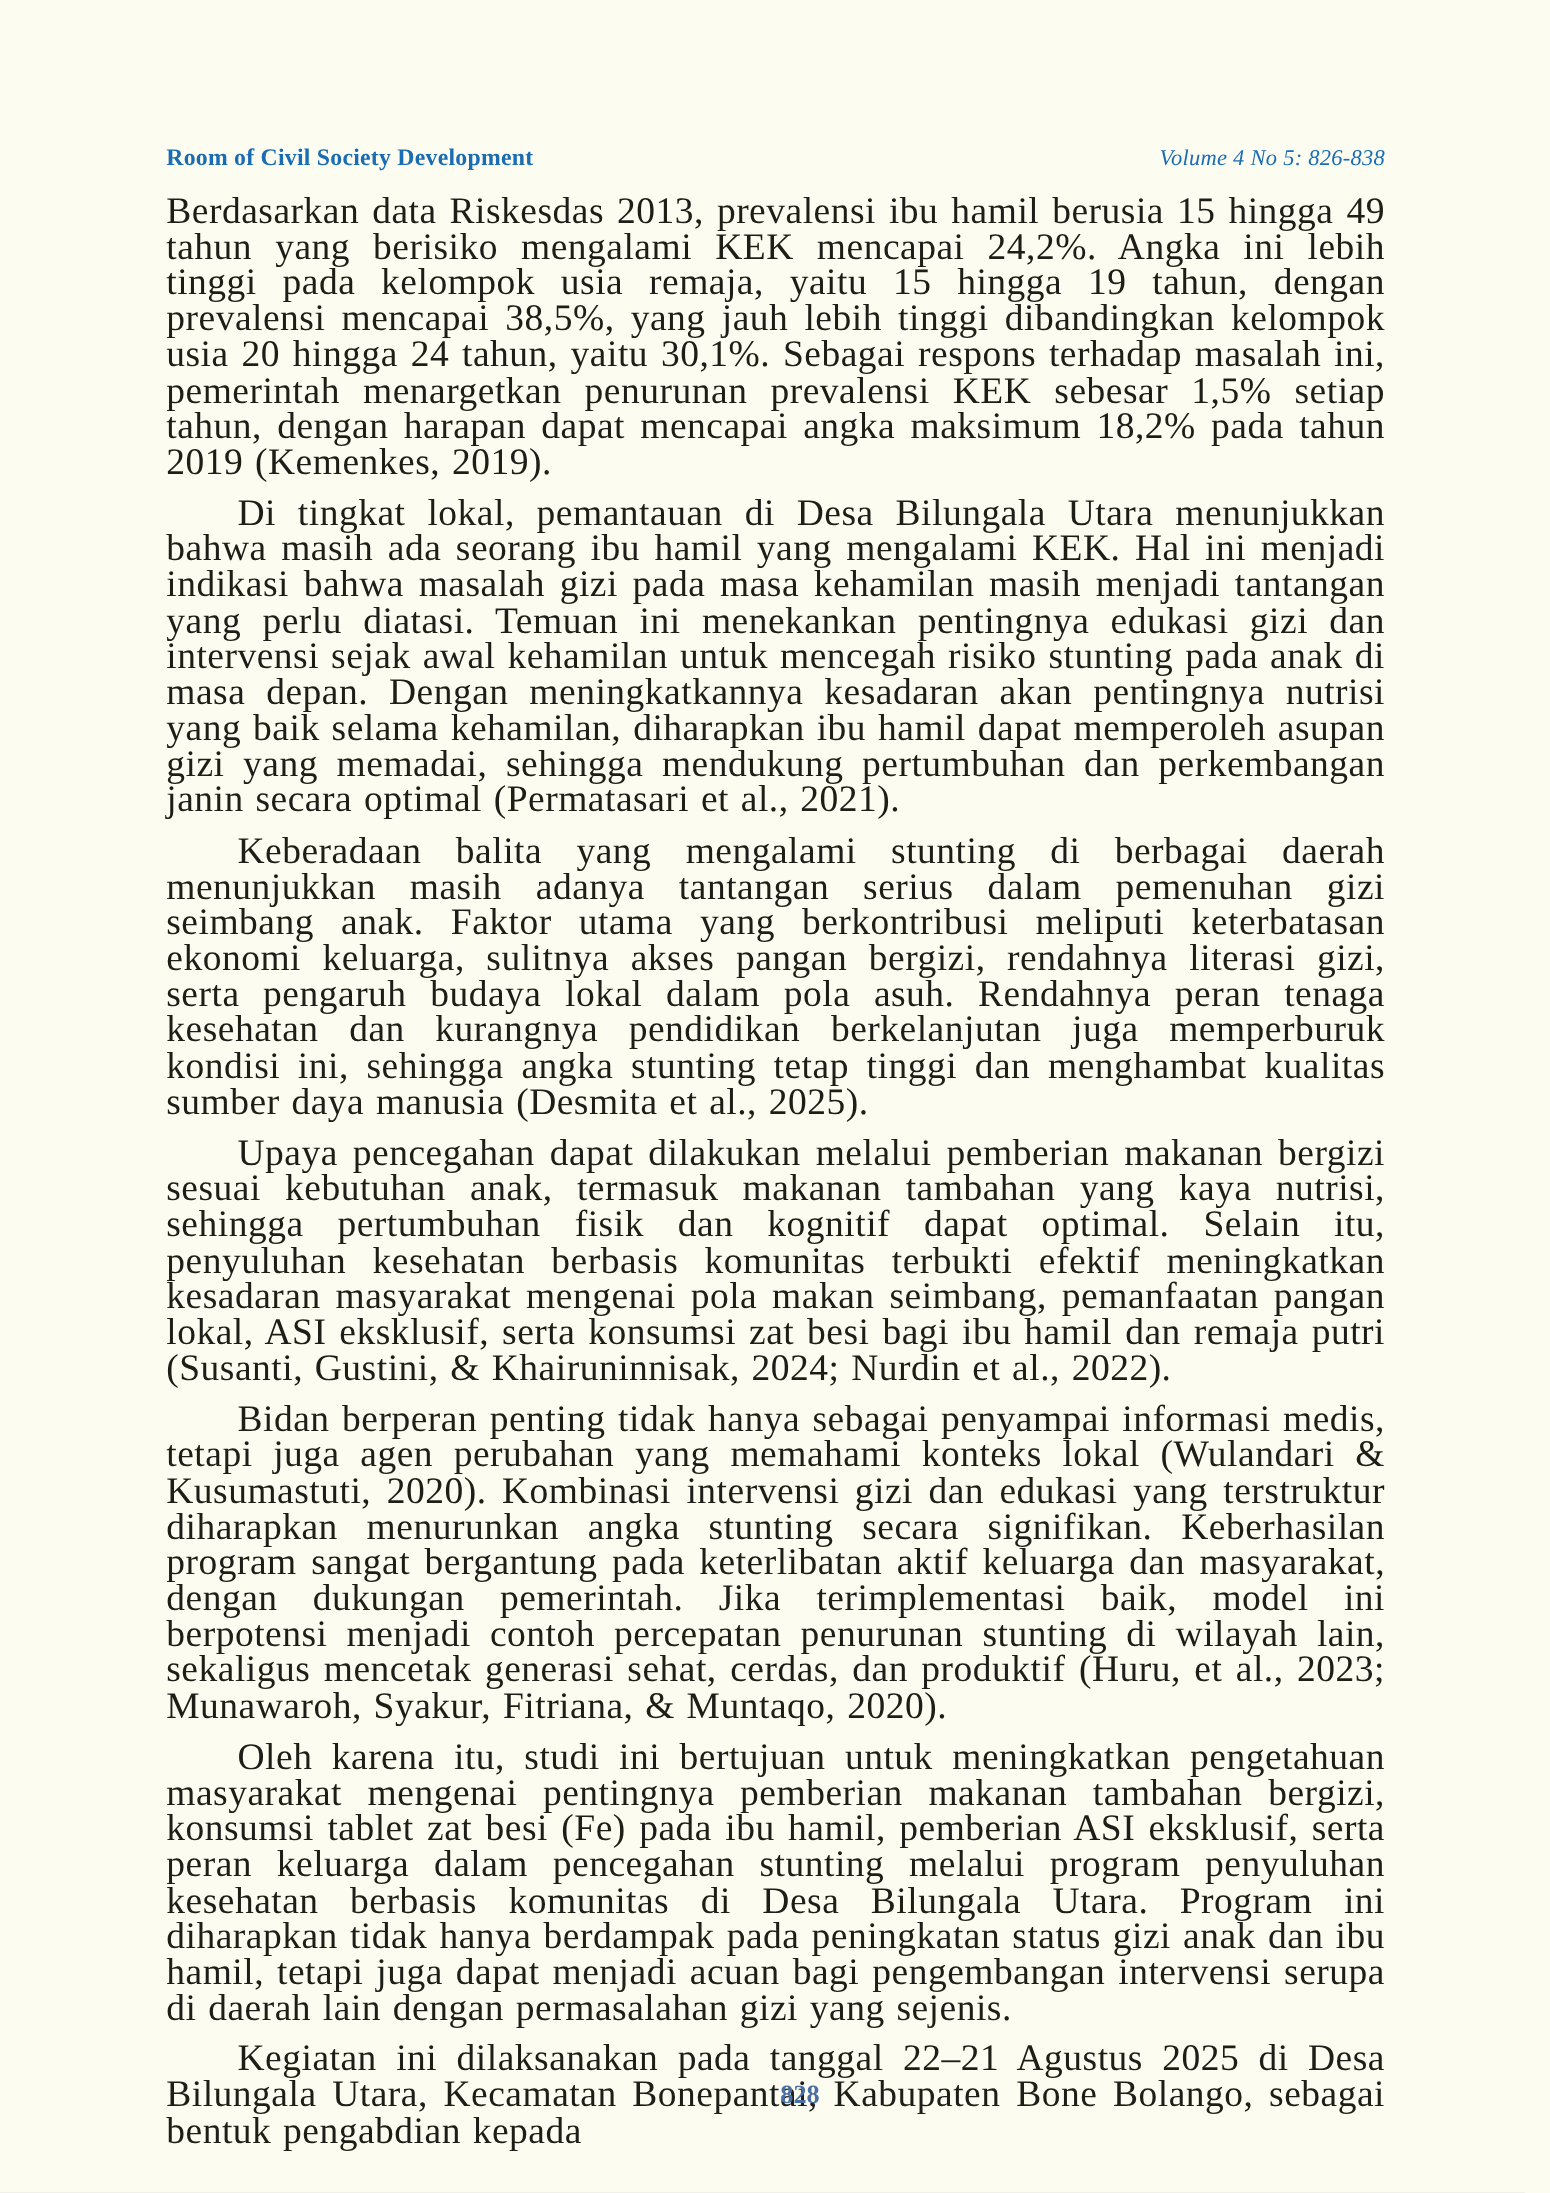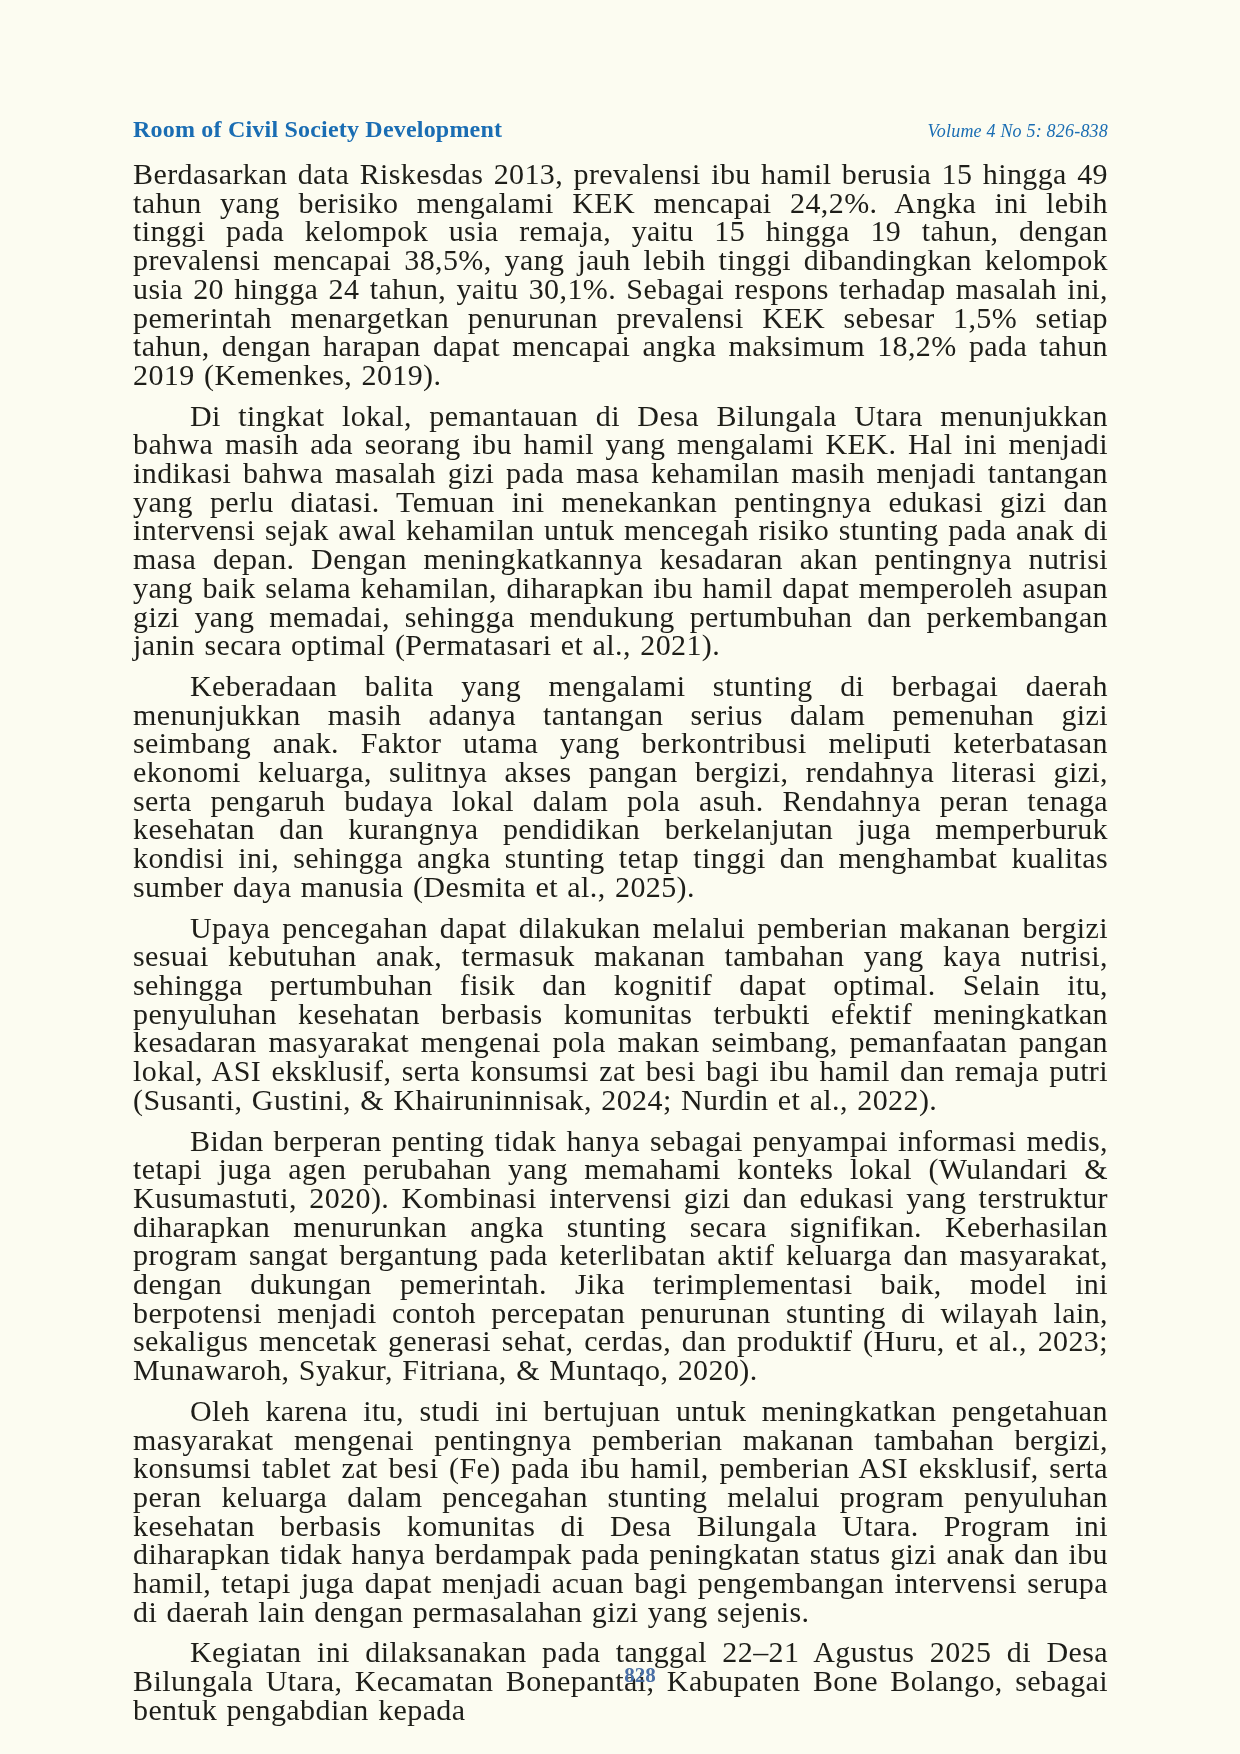--- a/index.html
+++ b/index.html
@@ -15,21 +15,21 @@
     overflow: hidden;
   }
   .page-header {
     display: flex;
     justify-content: space-between;
     align-items: baseline;
     margin-bottom: 17px;
   }
   .journal-title {
     font-weight: bold;
-    font-size: 24px;
+    font-size: 19px;
     color: #1a6db3;
     letter-spacing: 0.2px;
   }
   .volume-info {
     font-style: italic;
     font-size: 18px;
     color: #1a6db3;
     letter-spacing: 0.2px;
   }
   .para {

